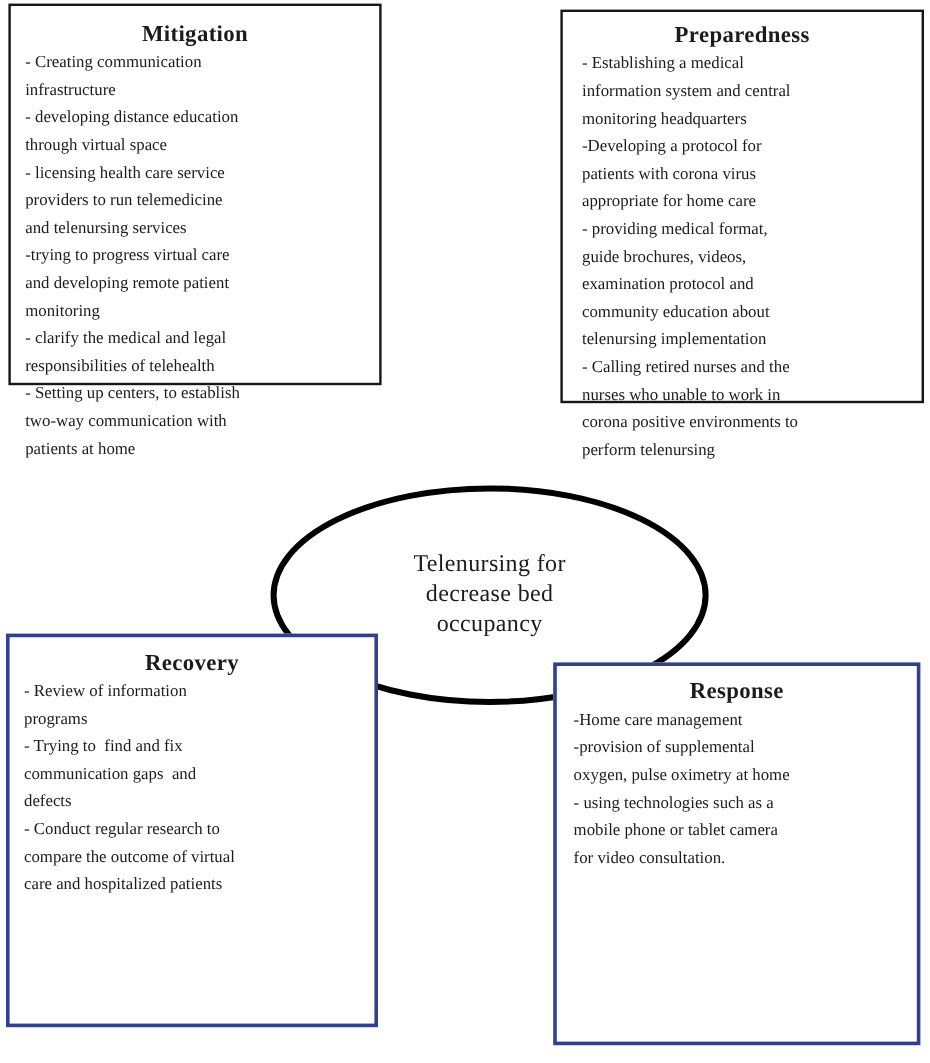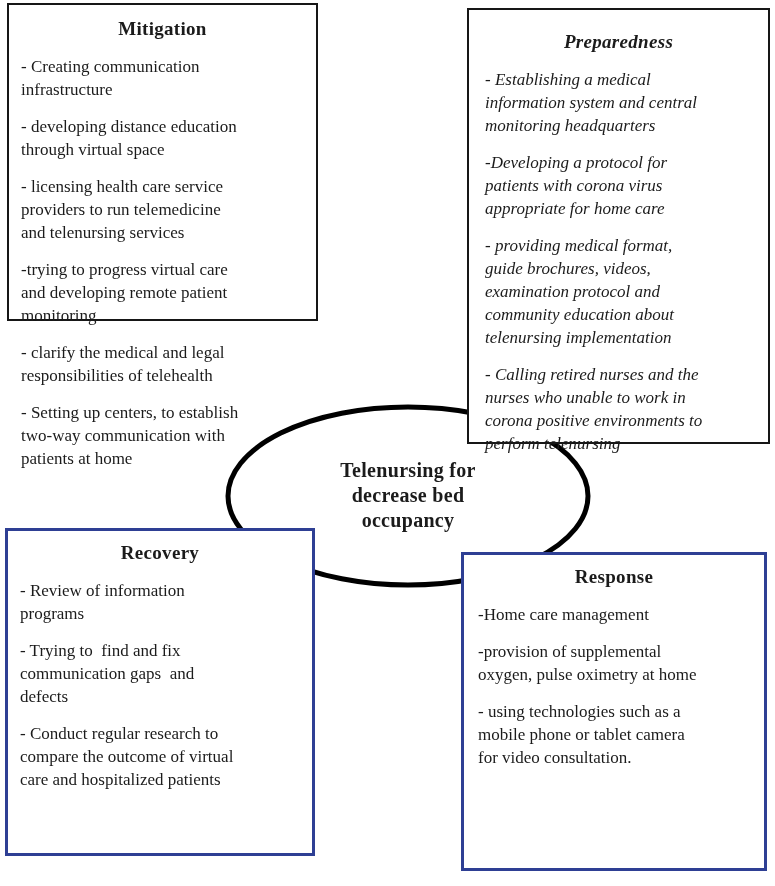--- a/index.html
+++ b/index.html
@@ -21,21 +21,21 @@
     position: absolute;
     left: 0; top: 0;
     width: 775px; height: 886px;
   }
   .center-label {
     position: absolute;
     left: 258px;
     top: 458px;
     width: 300px;
     text-align: center;
-    font-weight: bold;
+    font-weight: normal;
     font-size: 20px;
     line-height: 25px;
     white-space: pre-line;
     letter-spacing: 0.3px;
   }
   .box {
     position: absolute;
     background: #ffffff;
     box-sizing: border-box;
   }
@@ -44,26 +44,25 @@
   .box-title {
     text-align: center;
     font-weight: bold;
     font-size: 19px;
     line-height: 24px;
     padding-top: 6px;
     letter-spacing: 0.3px;
   }
   .box-item {
     white-space: pre-wrap;
-    font-size: 17px;
+    font-size: 14px;
     line-height: 23px;
-    margin-top: 14px;
   }
   .mitigation   { left: 7px;   top: 3px;   width: 311px; height: 318px; padding: 6px 12px; }
-  .preparedness { left: 467px; top: 8px;   width: 303px; height: 436px; padding: 14px 16px; font-style: italic; }
+  .preparedness { left: 467px; top: 8px;   width: 303px; height: 328px; padding: 2px 16px; }
   .recovery     { left: 5px;   top: 528px; width: 310px; height: 328px; padding: 4px 12px; }
   .response     { left: 461px; top: 552px; width: 306px; height: 319px; padding: 4px 14px; }
 </style>
 </head>
 <body>
 
 <div class="canvas">
 
   <svg class="ellipse-svg" viewBox="0 0 775 886" aria-hidden="true">
     <ellipse cx="408" cy="496" rx="180" ry="89" fill="none" stroke="#000000" stroke-width="5"></ellipse>

